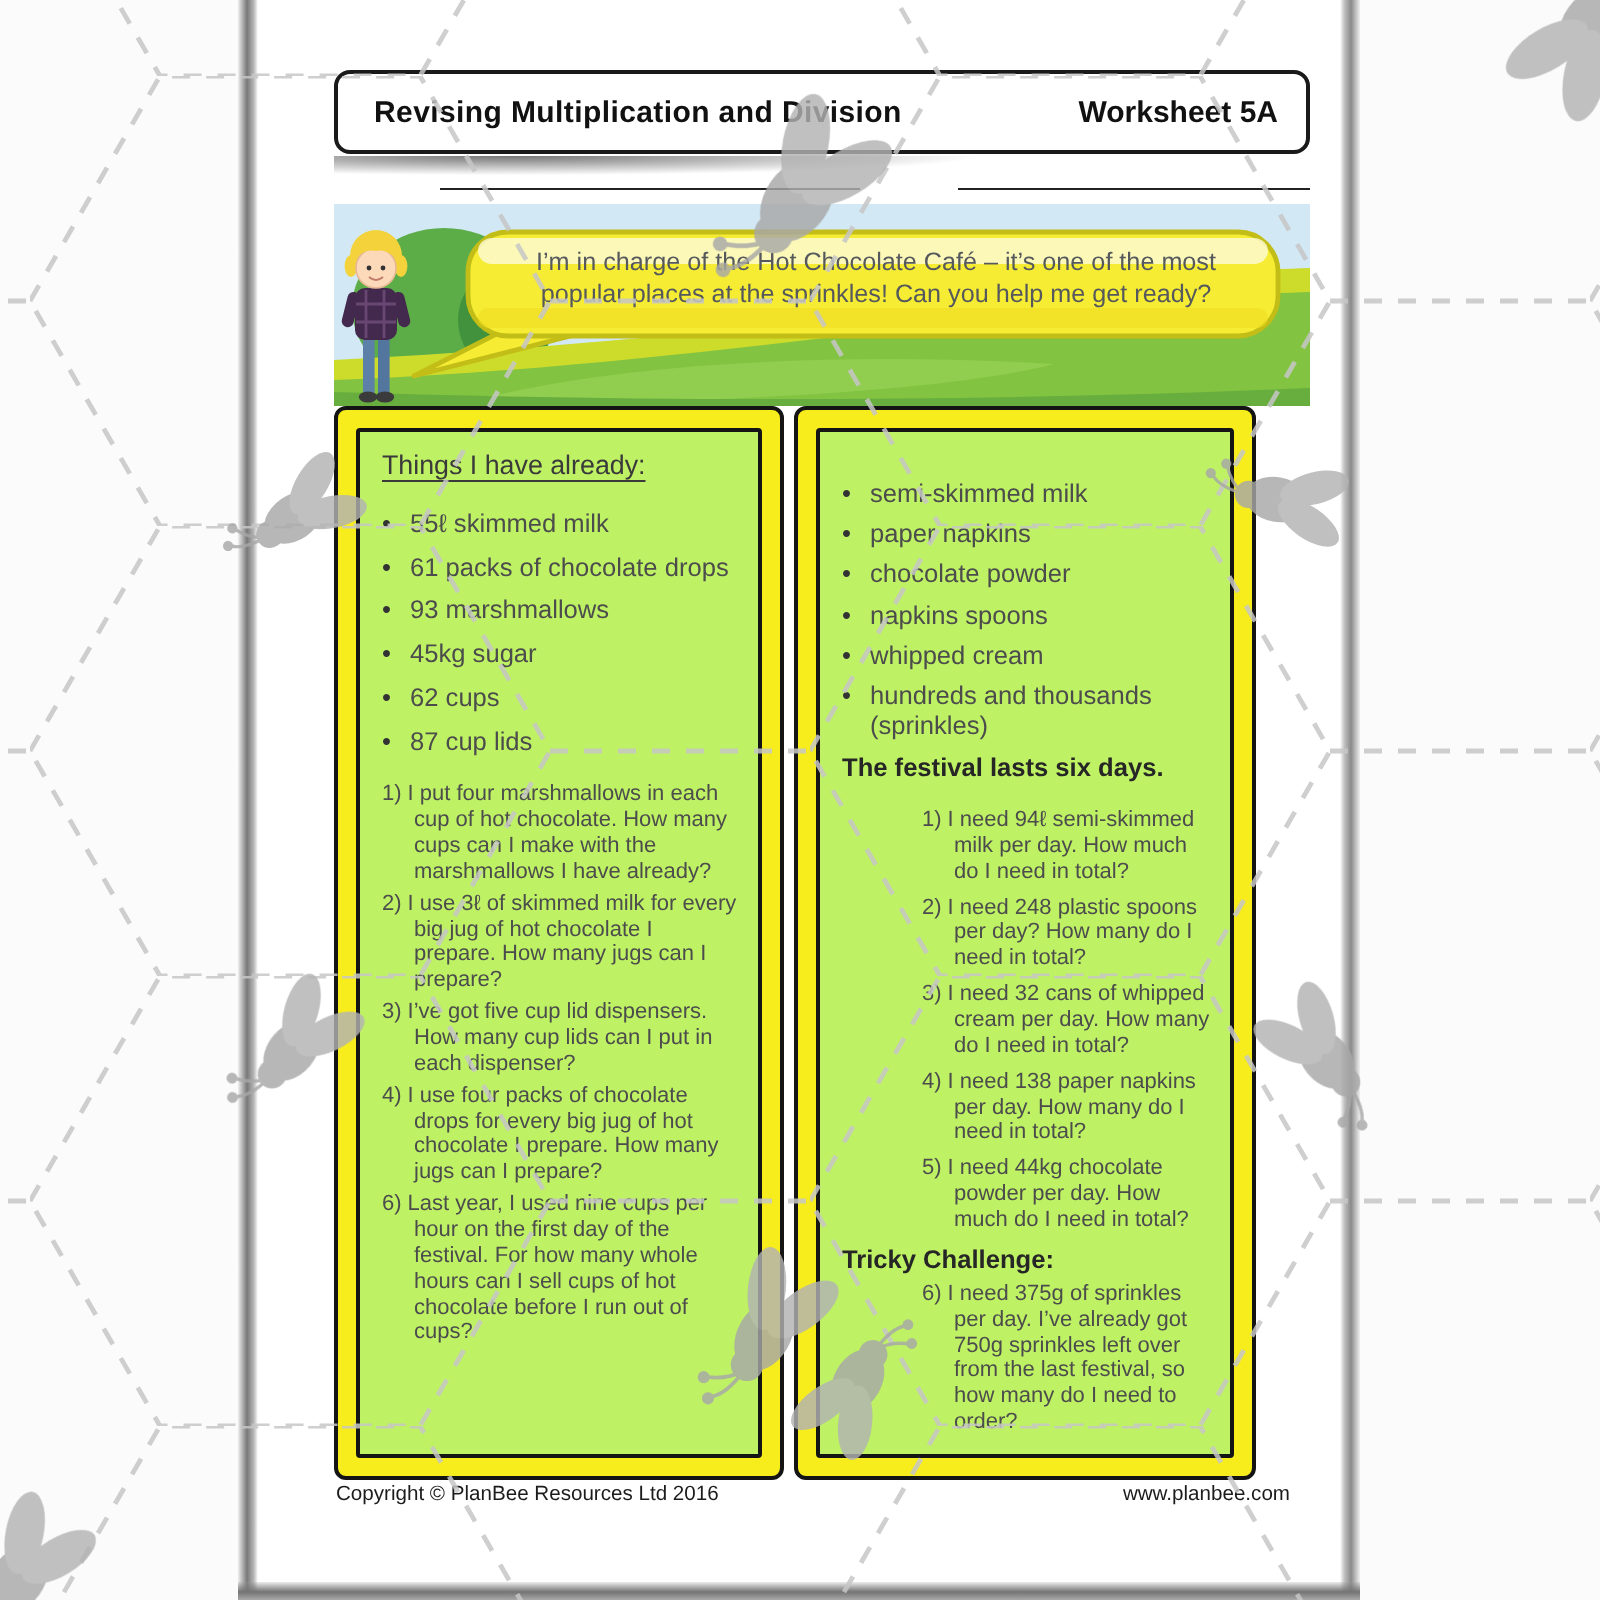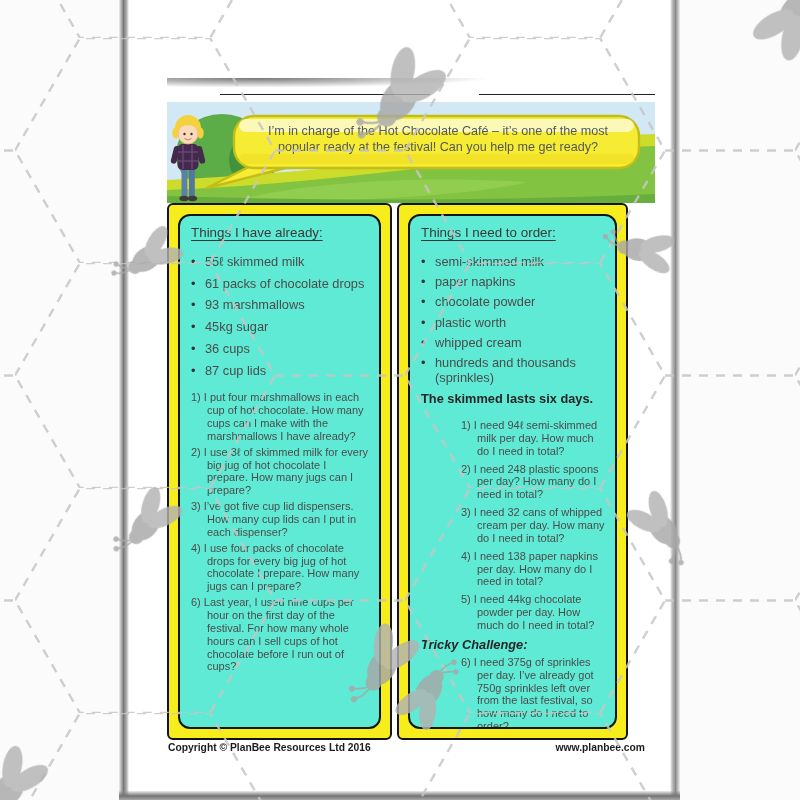--- a/index.html
+++ b/index.html
@@ -32,45 +32,49 @@
   .nd-line{position:absolute;top:14px;border-bottom:1.6px solid #222;}
   
   .scene{position:absolute;left:39px;top:102px;width:488px;height:101px;overflow:hidden;}
   .bubble-text{position:absolute;left:80px;top:21px;width:382px;text-align:center;
     font-size:12.6px;line-height:1.3;color:#55585c;}
   
   .panel{position:absolute;top:203px;height:537px;box-sizing:border-box;
     background:#f7ed1c;border:2.4px solid #141414;border-radius:6px;padding:9px;}
   .panel-left{left:39px;width:225px;}
   .panel-right{left:269px;width:231px;}
-  .panel-inner{box-sizing:border-box;width:100%;height:100%;background:#5eead4;
-    border:2.4px solid #141414;border-radius:12px;padding:9px 10px 8px 11px;overflow:hidden;}
+  .panel-inner{box-sizing:border-box;width:100%;height:100%;background:#bef264;
+    border:2.4px solid #141414;border-radius:2px;padding:9px 10px 8px 11px;overflow:hidden;}
   .p-heading{font-size:13.4px;color:#3a3a3a;text-decoration:underline;text-underline-offset:3px;}
   ul.supplies{list-style:none;margin:15px 0 0 0;padding:0;}
   ul.supplies li{display:flex;font-size:12.8px;color:#4c4c4c;line-height:1.15;margin-bottom:7px;}
   .panel-right ul.supplies li{margin-bottom:5.5px;}
   ul.supplies .blt{width:14px;flex:0 0 14px;color:#333;}
   .note,.challenge{font-weight:bold;font-size:12.8px;color:#262626;margin:3px 0 0 0;}
   .questions{margin-top:13px;}
   .q{font-size:11px;line-height:1.17;color:#4c4c4c;padding-left:16px;text-indent:-16px;margin:0 0 3px 0;}
   .panel-right .q{margin-bottom:5px;margin-left:40px;}
   .qn{margin-right:3px;}
-  .challenge{margin:4px 0 4px 0;font-style:italic;}
-  
-  .footer{position:absolute;left:0;top:742px;width:543px;height:14px;font-weight:bold;font-size:10.3px;color:#1c1c1c;text-align:right;}
+  .challenge{margin:4px 0 4px 0;}
+  
+  .footer{position:absolute;left:0;top:742px;width:543px;height:14px;font-weight:normal;font-size:10.3px;color:#1c1c1c;text-align:right;}
   .footer .copy{position:absolute;left:40px;top:0;}
   .footer .site{position:absolute;right:26px;top:0;}
   
   .overlay{position:absolute;left:0;top:0;width:800px;height:800px;z-index:6;pointer-events:none;}
 </style>
 </head>
 <body>
 
 <div class="page">
 
+  <div class="header-box">
+    <span class="title">Revising Multiplication and Division</span>
+    <span class="wsnum">Worksheet 5A</span>
+  </div>
   <div class="header-shadow"></div>
 
   <div class="namedate">
     <span class="nd-label" style="left:40px;">Name:</span>
     <span class="nd-line" style="left:92px;width:210px;"></span>
     <span class="nd-label" style="left:305px;">Date:</span>
     <span class="nd-line" style="left:351px;width:176px;"></span>
   </div>
 
   <div class="scene">
@@ -116,21 +120,21 @@
         <circle cx="19" cy="20" r="13" fill="#f4d23c"></circle>
         <ellipse cx="6.5" cy="25" rx="3.2" ry="5.5" fill="#f4d23c"></ellipse>
         <ellipse cx="31.5" cy="25" rx="3.2" ry="5.5" fill="#f4d23c"></ellipse>
         <circle cx="19" cy="26" r="10" fill="#fcd9b8" stroke="#e8b896" stroke-width="0.8"></circle>
         <path d="M8,22 Q11,11 19,12 Q28,11 30,22 Q24,16 19,17.5 Q13,16 8,22 Z" fill="#f4d23c"></path>
         <circle cx="15.5" cy="26" r="1.2" fill="#333"></circle>
         <circle cx="22.5" cy="26" r="1.2" fill="#333"></circle>
         <path d="M15.5,30.5 Q19,33.5 22.5,30.5" stroke="#c27c6c" stroke-width="1" fill="none"></path>
       </g>
     </svg>
-    <div class="bubble-text">I’m in charge of the Hot Chocolate Café – it’s one of the most popular ready at the festival! Can you help me get ready?</div>
+    <div class="bubble-text">I’m in charge of the Hot Chocolate Café – it’s one of the most popular places at the sprinkles! Can you help me get ready?</div>
   </div>
 
   <div class="panel panel-left">
     <div class="panel-inner">
       <div class="p-heading">Things I have already:</div>
       <ul class="supplies">
 
           <li>
             <span class="blt">•</span>
             <span>55ℓ skimmed milk</span>
@@ -146,21 +150,21 @@
             <span>93 marshmallows</span>
           </li>
 
           <li>
             <span class="blt">•</span>
             <span>45kg sugar</span>
           </li>
 
           <li>
             <span class="blt">•</span>
-            <span>36 cups</span>
+            <span>62 cups</span>
           </li>
 
           <li>
             <span class="blt">•</span>
             <span>87 cup lids</span>
           </li>
         </ul>
       <div class="questions">
 
           <div class="q"><span class="qn">1)</span><span>I put four marshmallows in each cup of hot chocolate. How many cups can I make with the marshmallows I have already?</span></div>
@@ -172,54 +176,53 @@
           <div class="q"><span class="qn">4)</span><span>I use four packs of chocolate drops for every big jug of hot chocolate I prepare. How many jugs can I prepare?</span></div>
 
 
           <div class="q"><span class="qn">6)</span><span>Last year, I used nine cups per hour on the first day of the festival. For how many whole hours can I sell cups of hot chocolate before I run out of cups?</span></div>
         </div>
     </div>
   </div>
 
   <div class="panel panel-right">
     <div class="panel-inner">
-      <div class="p-heading">Things I need to order:</div>
       <ul class="supplies">
 
           <li>
             <span class="blt">•</span>
             <span>semi-skimmed milk</span>
           </li>
 
           <li>
             <span class="blt">•</span>
             <span>paper napkins</span>
           </li>
 
           <li>
             <span class="blt">•</span>
             <span>chocolate powder</span>
           </li>
 
           <li>
             <span class="blt">•</span>
-            <span>plastic worth</span>
+            <span>napkins spoons</span>
           </li>
 
           <li>
             <span class="blt">•</span>
             <span>whipped cream</span>
           </li>
 
           <li>
             <span class="blt">•</span>
             <span>hundreds and thousands (sprinkles)</span>
           </li>
         </ul>
-      <div class="note">The skimmed lasts six days.</div>
+      <div class="note">The festival lasts six days.</div>
       <div class="questions">
 
           <div class="q"><span class="qn">1)</span><span>I need 94ℓ semi-skimmed milk per day. How much do I need in total?</span></div>
 
           <div class="q"><span class="qn">2)</span><span>I need 248 plastic spoons per day? How many do I need in total?</span></div>
 
           <div class="q"><span class="qn">3)</span><span>I need 32 cans of whipped cream per day. How many do I need in total?</span></div>
 
           <div class="q"><span class="qn">4)</span><span>I need 138 paper napkins per day. How many do I need in total?</span></div>
 

